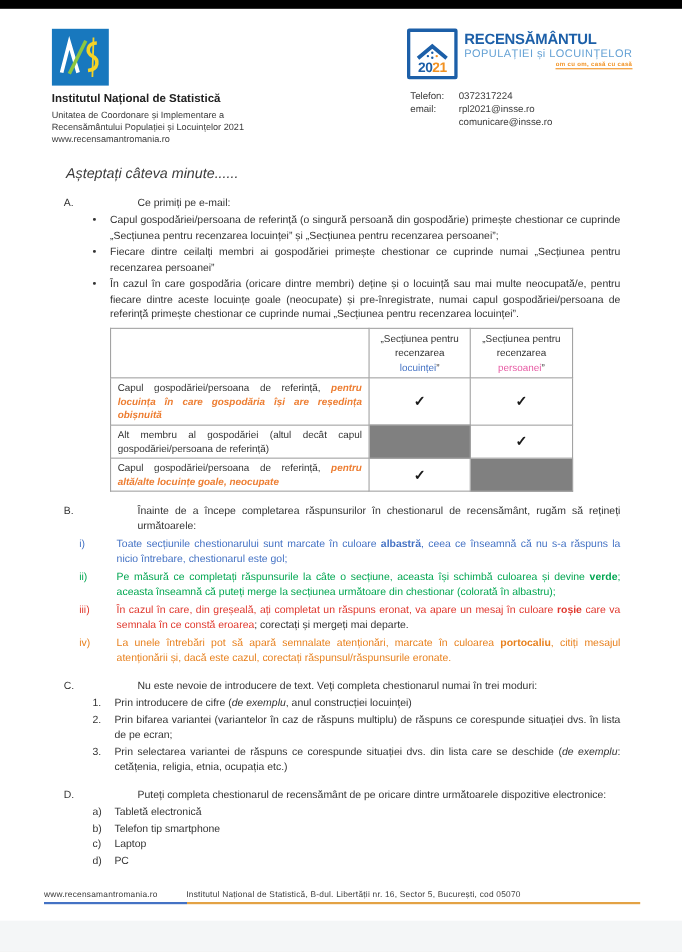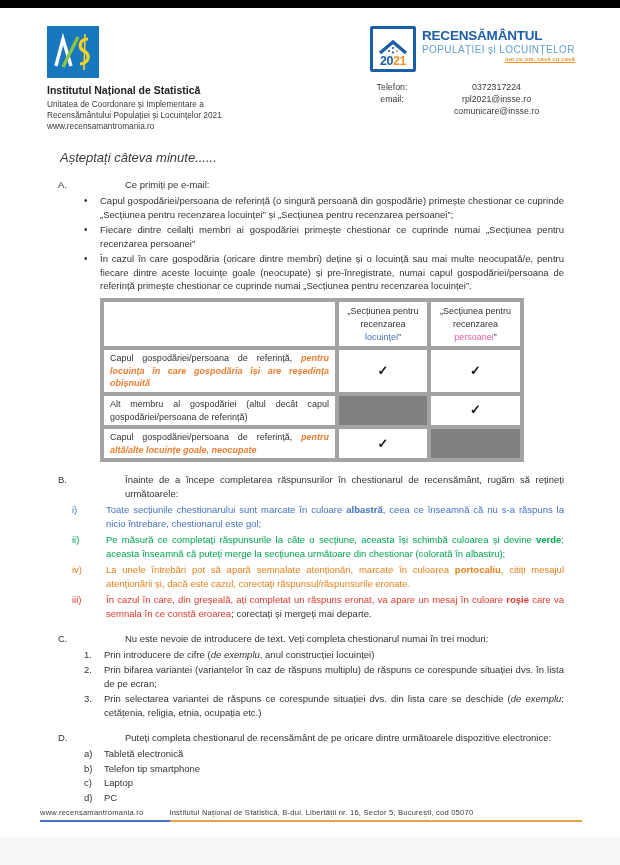--- a/index.html
+++ b/index.html
@@ -18,37 +18,37 @@
   .census-box{width:40px;height:40px;border:3px solid #1c5fa8;border-radius:2px;
               display:flex;flex-direction:column;align-items:center;justify-content:flex-end;background:#fff;}
   .census-year{font-size:12.5px;font-weight:bold;line-height:1;padding-bottom:2px;letter-spacing:-.5px;}
   .y20{color:#1c5fa8;} .y21{color:#f29222;}
   .census-text{padding-top:3px;}
   .census-title{font-size:13.5px;font-weight:bold;color:#1c5fa8;letter-spacing:-.2px;line-height:1;}
   .census-sub{font-size:10px;color:#63a0d4;letter-spacing:.4px;line-height:1.35;}
   .census-tag{font-size:5.5px;color:#f29222;font-weight:bold;text-align:right;letter-spacing:.3px;
               border-bottom:1px solid #f29222;display:inline-block;float:right;}
   .contact{margin-top:10px;margin-left:3px;display:grid;grid-template-columns:38px auto;
-           font-size:8.8px;line-height:1.35;color:#3a3a3a;text-align:center;}
+           font-size:8.8px;line-height:1.35;color:#3a3a3a;column-gap:6px;}
   
   .intro{margin:15px 58px 4px 60px;font-style:italic;font-size:13px;line-height:1.48;color:#3b3b3b;}
   .link-word{color:#4472c4;}
   .sec{margin:0 56px 0 58px;font-size:9.5px;line-height:1.47;}
   .sec-head{display:flex;gap:7px;margin-top:11px;}
   .sec-label{flex:0 0 12px;}
   .sec-title{flex:1;text-align:justify;margin-left:48px;}
   .bullets{margin-left:26px;margin-top:2px;}
   .bullet{display:flex;margin-top:1px;}
   .bullet::before{content:"•";flex:0 0 16px;font-size:10px;}
   .bullet-text{flex:1;text-align:justify;}
   .plainline{margin-top:2px;}
   
   .tbl{margin:5px 0 0 100px;border-collapse:collapse;table-layout:fixed;width:420px;
        font-size:9px;line-height:1.4;}
-  .tbl td{border:4px solid #a3a3a3;vertical-align:middle;padding:2px 6px;}
+  .tbl td{border:1px solid #a3a3a3;vertical-align:middle;padding:2px 6px;}
   .tbl .hcell{text-align:center;padding:3px 8px;}
   .tbl col.c1{width:235px;} .tbl col.c2{width:92px;} .tbl col.c3{width:93px;}
   .rowtext{text-align:justify;}
   .orange-it{color:#ed7d31;font-weight:bold;font-style:italic;}
   .hl-blue{color:#4472c4;} .hl-pink{color:#e75ba4;}
   .checkcell{text-align:center;font-size:13px;font-weight:bold;color:#1a1a1a;}
   .graycell{background:#808080;}
   
   .bitem{display:flex;margin-top:2px;}
   .bnum{flex:0 0 34px;padding-left:14px;}
@@ -181,27 +181,27 @@
       <div class="sec-title">Înainte de a începe completarea răspunsurilor în chestionarul de recensământ, rugăm să rețineți următoarele:</div>
     </div>
     <div class="bitem c-blue">
       <span class="bnum">i)</span>
       <div class="btext"><span>Toate secțiunile chestionarului sunt marcate în culoare </span><span class="bold">albastră</span><span>, ceea ce înseamnă că nu s-a răspuns la nicio întrebare, chestionarul este gol;</span></div>
     </div>
     <div class="bitem c-green">
       <span class="bnum">ii)</span>
       <div class="btext"><span>Pe măsură ce completați răspunsurile la câte o secțiune, aceasta își schimbă culoarea și devine </span><span class="bold">verde</span><span>; aceasta înseamnă că puteți merge la secțiunea următoare din chestionar (colorată în albastru);</span></div>
     </div>
+    <div class="bitem c-red">
+      <span class="bnum">iii)</span>
+      <div class="btext"><span>În cazul în care, din greșeală, ați completat un răspuns eronat, va apare un mesaj în culoare </span><span class="bold">roșie</span><span> care va semnala în ce constă eroarea</span><span class="black">; corectați și mergeți mai departe.</span></div>
+    </div>
     <div class="bitem c-orange">
       <span class="bnum">iv)</span>
       <div class="btext"><span>La unele întrebări pot să apară semnalate atenționări, marcate în culoarea </span><span class="bold">portocaliu</span><span>, citiți mesajul atenționării și, dacă este cazul, corectați răspunsul/răspunsurile eronate.</span></div>
-    </div>
-    <div class="bitem c-red">
-      <span class="bnum">iii)</span>
-      <div class="btext"><span>În cazul în care, din greșeală, ați completat un răspuns eronat, va apare un mesaj în culoare </span><span class="bold">roșie</span><span> care va semnala în ce constă eroarea</span><span class="black">; corectați și mergeți mai departe.</span></div>
     </div>
   </div>
 
   <div class="sec">
     <div class="sec-head">
       <span class="sec-label">C.</span>
       <div class="sec-title">Nu este nevoie de introducere de text. Veți completa chestionarul numai în trei moduri:</div>
     </div>
     <div class="list-indent">
       <div class="nitem">

